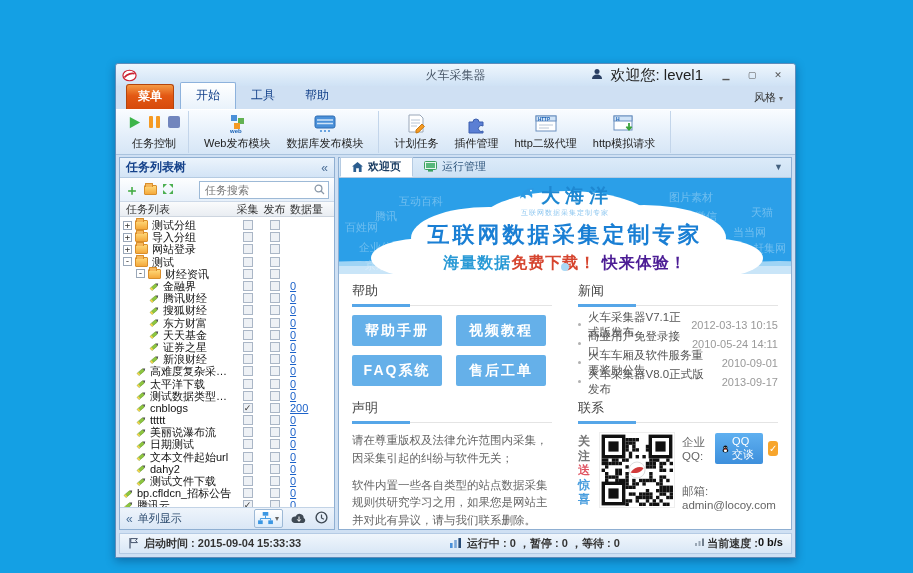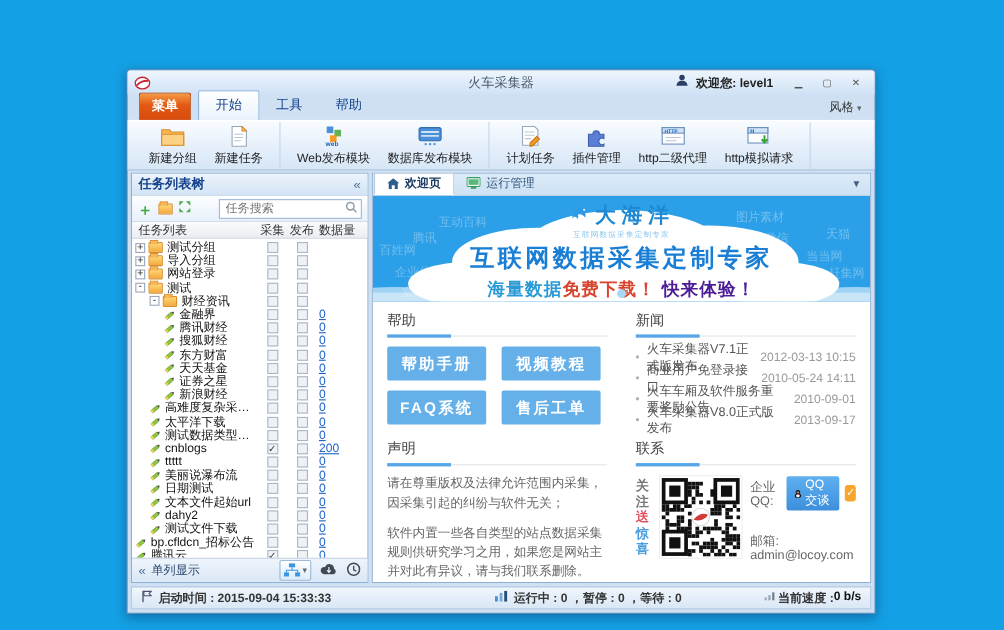--- a/index.html
+++ b/index.html
@@ -6,21 +6,21 @@
 html,body{width:913px;height:573px;overflow:hidden;}
 body{font-family:"Liberation Sans","DejaVu Sans",sans-serif;}
 .stage{position:relative;width:913px;height:573px;background:#14a0e4;overflow:hidden;}
 .page-title{position:absolute;top:12px;left:0;width:100%;text-align:center;color:#fff;font-size:36px;font-weight:bold;letter-spacing:3px;}
 
 .win{position:absolute;left:115px;top:63px;width:681px;height:495px;background:#cfe0f3;border:1px solid #5f8cba;border-radius:3px 3px 0 0;box-shadow:0 3px 10px rgba(0,20,60,.35);display:flex;flex-direction:column;}
 .titlebar{height:22px;position:relative;display:flex;align-items:center;padding:0 6px;background:linear-gradient(#eef6fd,#cfe2f5);border-radius:3px 3px 0 0;flex:none;}
 .titlebar .title{position:absolute;left:0;right:0;text-align:center;font-size:12px;color:#4c5a6b;}
 .appicon{z-index:1;display:flex;align-items:center;}
 .tb-right{margin-left:auto;display:flex;align-items:center;gap:4px;z-index:1;}
-.welcome{font-size:11px;color:#222;font-weight:bold;margin:0 8px 0 3px;}
+.welcome{font-size:15px;color:#222;font-weight:normal;margin:0 8px 0 3px;}
 .winbtn{width:22px;height:14px;font-size:9px;color:#555;display:flex;align-items:center;justify-content:center;cursor:default;}
 .tabrow{height:23px;display:flex;align-items:flex-end;padding:0 10px;position:relative;flex:none;}
 .menu-tab{background:linear-gradient(#f49a45,#e35813 45%,#d64a0c);color:#fff;font-weight:bold;font-size:12px;padding:3px 11px 4px;border-radius:3px 3px 0 0;border:1px solid #b4450c;border-bottom:none;margin-right:6px;}
 .tab{font-size:12px;color:#15428b;padding:4px 15px 5px;}
 .tab.active{background:linear-gradient(#ffffff,#e9f2fb);border:1px solid #8db2dc;border-bottom:none;border-radius:2px 2px 0 0;}
 .style-dd{position:absolute;right:12px;bottom:4px;font-size:11px;color:#333;}
 .caret{font-size:8px;color:#666;}
 
 .ribbon{height:46px;background:linear-gradient(#f9fcff,#e3eefa 60%,#d6e6f6);border-top:1px solid #fff;border-bottom:1px solid #a9c3de;display:flex;align-items:stretch;padding:1px 4px;flex:none;}
 .rgroup{display:flex;align-items:center;padding:0 7px;border-right:1px solid #c3d5ea;}
@@ -134,36 +134,34 @@
 
     <div class="tabrow">
       <span class="menu-tab">菜单</span>
       <span class="tab active">开始</span>
       <span class="tab">工具</span>
       <span class="tab">帮助</span>
       <span class="style-dd"><span>风格</span> <span class="caret">▾</span></span>
     </div>
 
     <div class="ribbon">
-      <div class="rgroup">
-        <div class="rb-btn">
-          <svg width="24" height="20" viewBox="0 0 24 20">
-              <path d="M2 4h7l2 2h11v12H2z" fill="#f9b552" stroke="#d98e2b"></path>
-              <path d="M2 8h20v10H2z" fill="#fcd184" stroke="#d98e2b"></path>
-            </svg>
-          <span>新建分组</span>
-        </div>
-        <div class="rb-btn">
-          <svg width="20" height="20" viewBox="0 0 20 20">
-              <path d="M4 1h9l4 4v14H4z" fill="#fff" stroke="#9aa7b8"></path>
-              <path d="M13 1l4 4h-4z" fill="#ffd97a" stroke="#d98e2b"></path>
-              <path d="M6 8h8M6 11h8M6 14h6" stroke="#b9c6d6"></path>
-            </svg>
-          <span>新建任务</span>
-        </div>
+      <div class="rgroup tc-group">
+        <div class="tc-icons">
+          <span><svg width="15" height="15" viewBox="0 0 16 16">
+                <path d="M3 2l11 6-11 6z" fill="#3db54a"></path>
+              </svg></span>
+          <span><svg width="13" height="14" viewBox="0 0 13 14">
+                <rect x="1" y="1" width="4" height="12" rx="1" fill="#f59a23"></rect>
+                <rect x="8" y="1" width="4" height="12" rx="1" fill="#f59a23"></rect>
+              </svg></span>
+          <span><svg width="14" height="14" viewBox="0 0 14 14">
+                <rect x="1" y="1" width="12" height="12" rx="2" fill="#7185bd"></rect>
+              </svg></span>
+        </div>
+        <span class="rlabel">任务控制</span>
       </div>
       <div class="rgroup">
         <div class="rb-btn">
           <svg width="22" height="20" viewBox="0 0 22 20">
               <rect x="5" y="1" width="6" height="6" fill="#4a90d9"></rect>
               <rect x="12" y="4" width="6" height="6" fill="#62b152"></rect>
               <rect x="8" y="9" width="6" height="6" fill="#f59a23"></rect>
               <text x="4" y="19" font-size="6" fill="#1b62b5" font-weight="bold">web</text>
             </svg>
           <span>Web发布模块</span>

